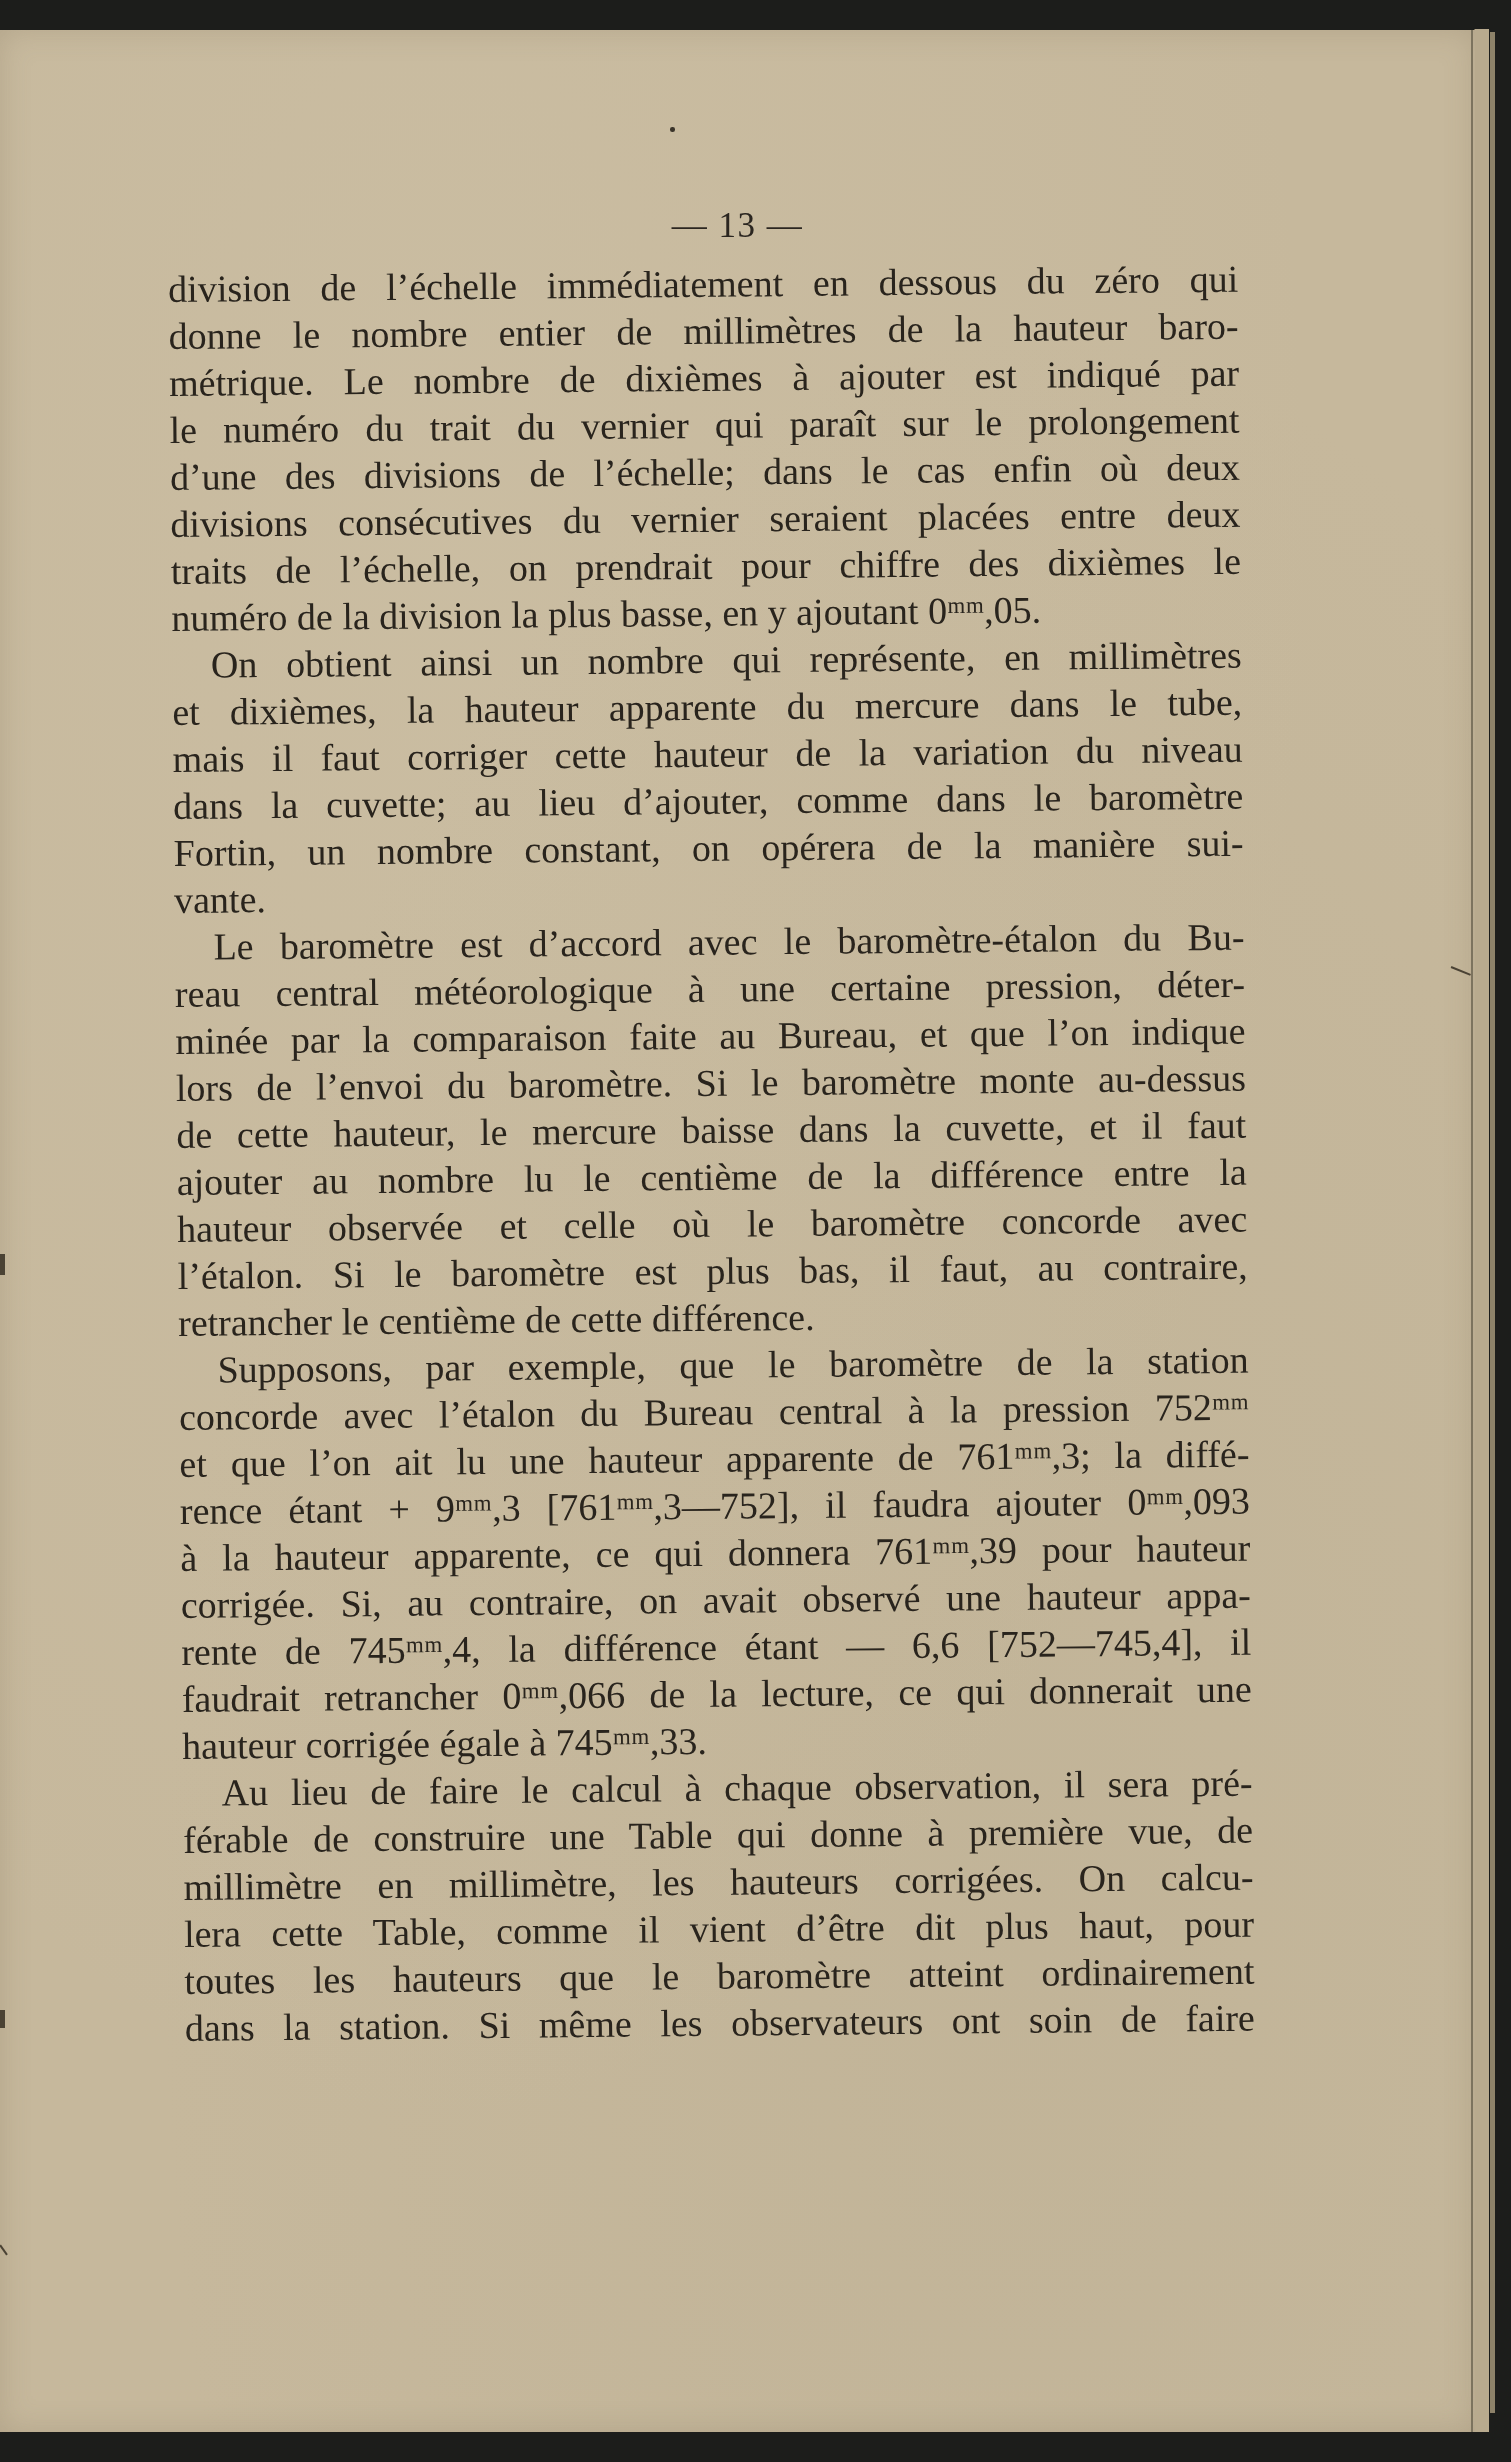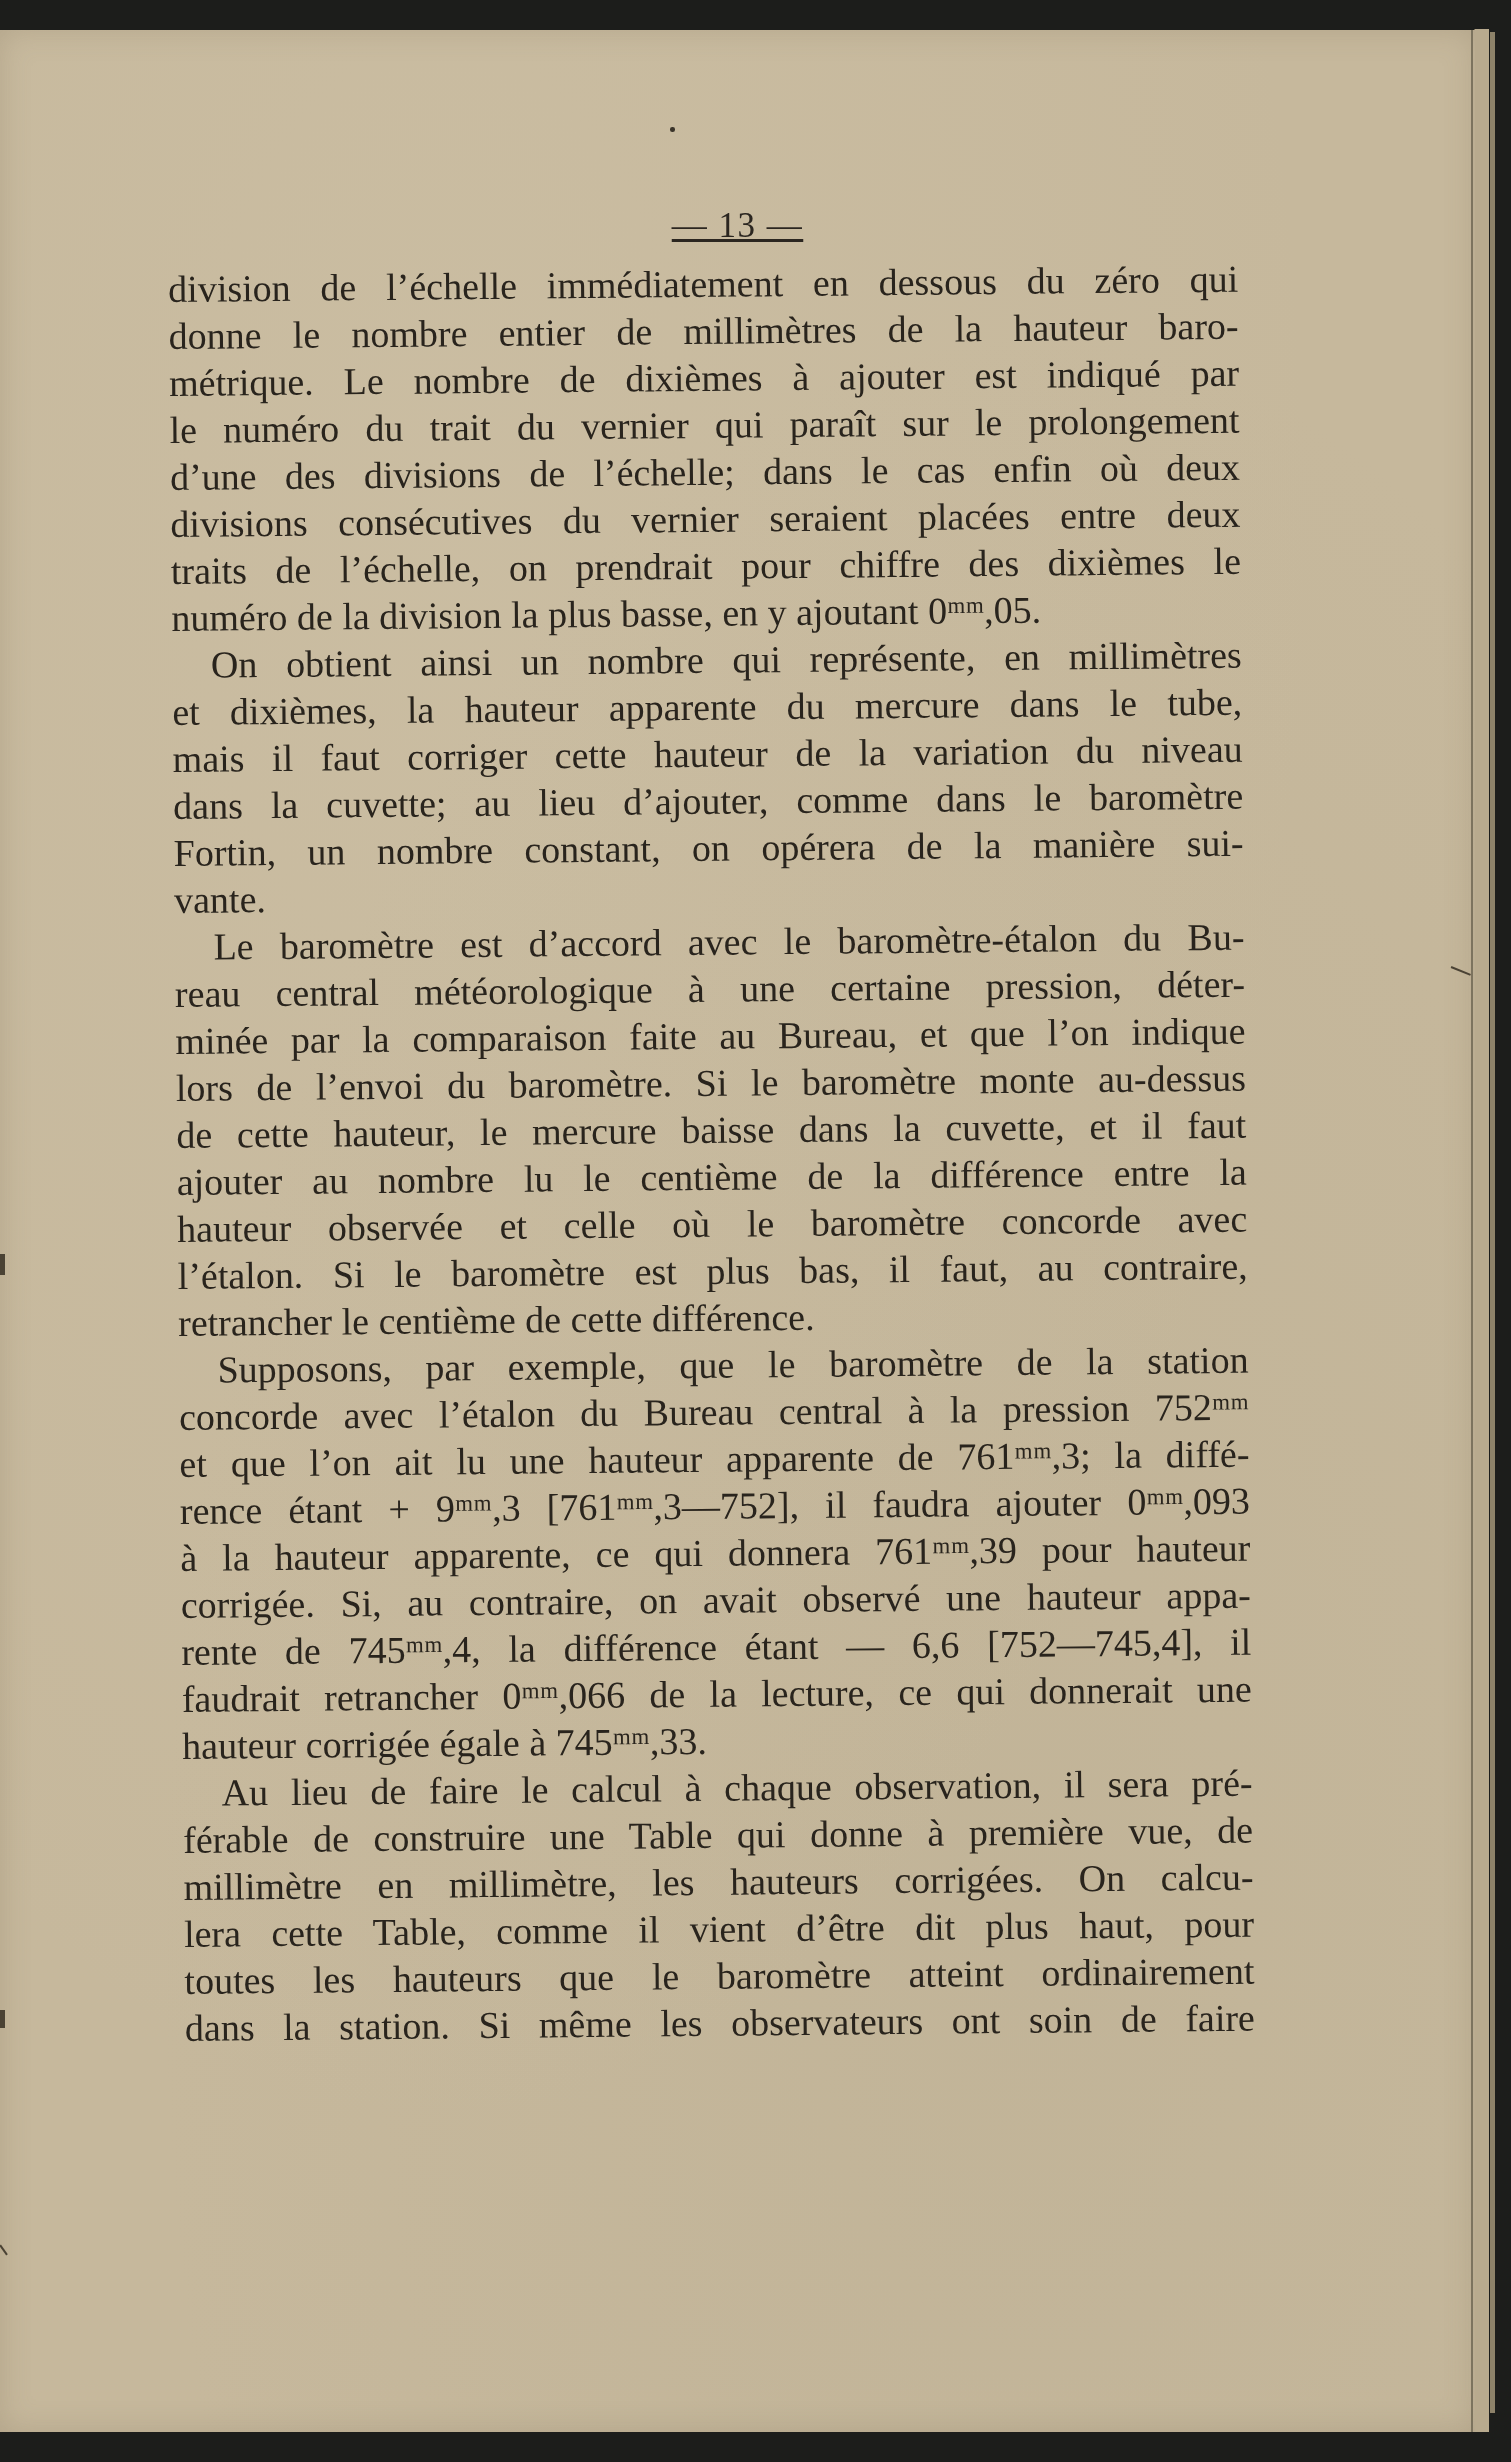--- a/index.html
+++ b/index.html
@@ -65,21 +65,20 @@
   }
   .folio {
     position: absolute;
     top: 206px;
     left: 0;
     width: 1475px;
     text-align: center;
     font-size: 35px;
     color: #2b2620;
     letter-spacing: 1.5px;
-    text-decoration: underline;
   }
   .text-block {
     position: absolute;
     left: 168px;
     top: 266px;
     width: 1070px;
     color: #29241d;
     font-size: 38px;
     line-height: 47px;
     transform: rotate(-0.55deg);

